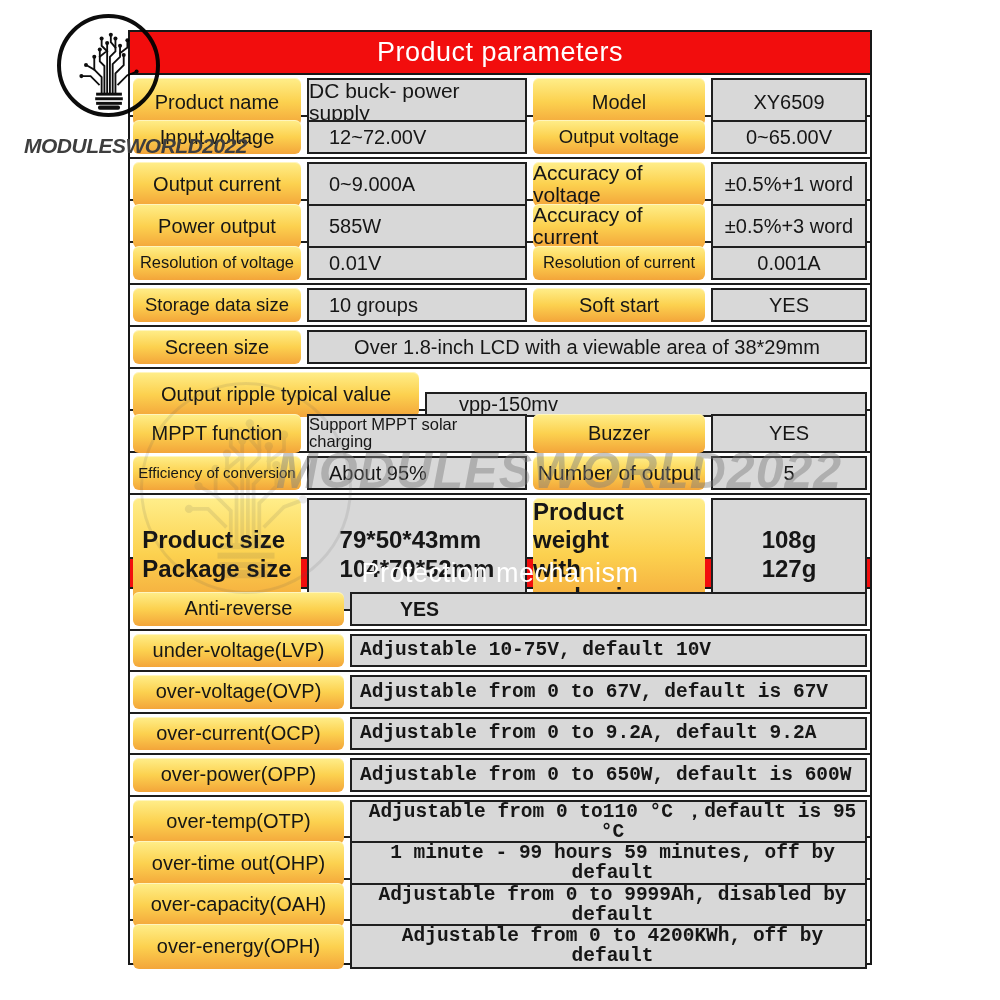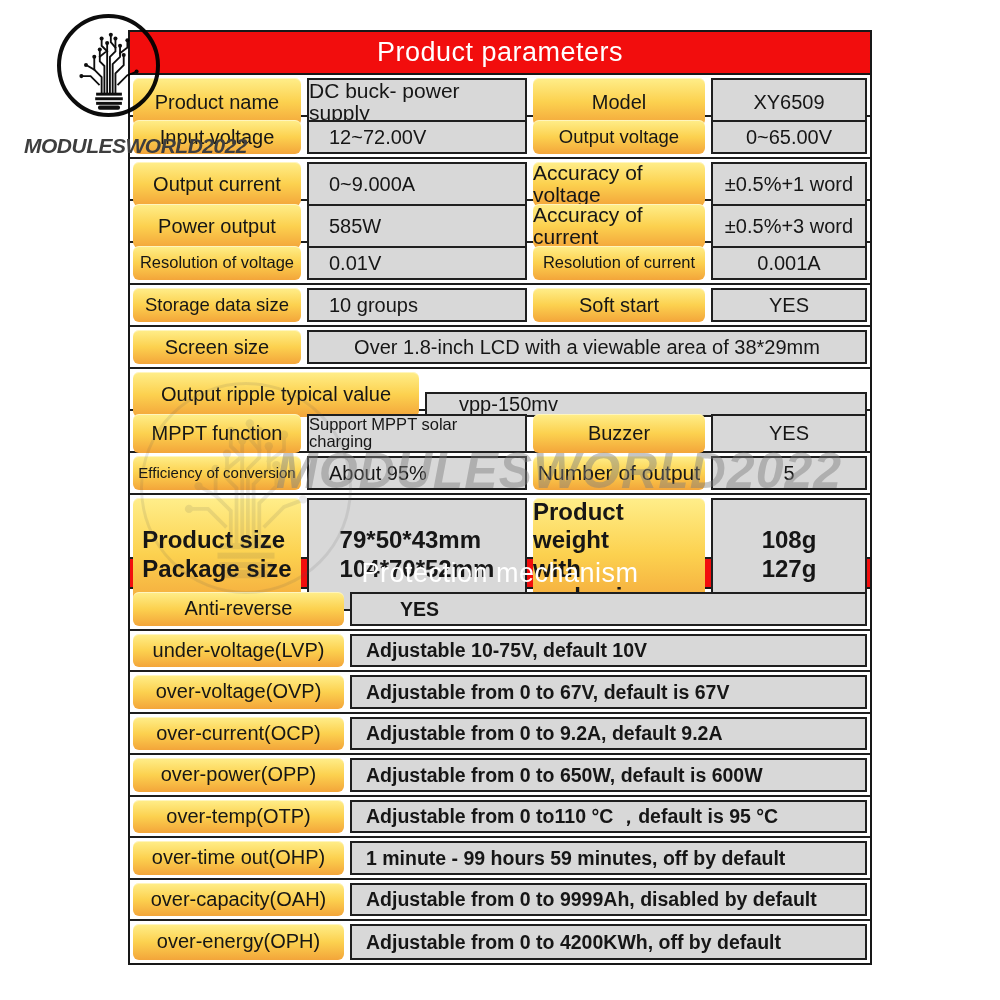--- a/index.html
+++ b/index.html
@@ -21,21 +21,21 @@
         border-bottom:2px solid #1d1d1d;box-sizing:border-box;background:#fff;}
   .krow.last,.prow.lastrow{border-bottom:none;}
   .c{padding:3px;box-sizing:border-box;display:flex;min-width:0;}
   .fill{flex:1;display:flex;align-items:center;justify-content:center;min-width:0;
         font-size:20px;line-height:1.05;text-align:left;}
   .y{background:linear-gradient(180deg,#ffee8a 0%,#fcd14f 50%,#f3a53a 100%);
      border-radius:6px;box-shadow:inset 0 1px 0 rgba(255,255,255,.45);}
   .gv{background:#d8d8d8;border:2px solid #1f1f1f;box-sizing:border-box;}
   .left40{justify-content:flex-start;padding-left:20px;text-align:left;}
   .left44{justify-content:flex-start;padding-left:32px;text-align:left;margin-top:20px;}
-  .left14{justify-content:flex-start;padding-left:14px;text-align:center;}
+  .left14{justify-content:flex-start;padding-left:8px;text-align:center;font-family:Liberation Mono, monospace;}
   .left48{justify-content:flex-start;padding-left:48px;text-align:left;}
   .bold{font-weight:700;font-size:19.5px;}
   .f15{font-size:15px;}
   .f16{font-size:16.5px;}
   .f17{font-size:21px;}
   .f18{font-size:18.5px;}
   .f21{font-size:21px;}
   .two{white-space:pre-line;font-size:24px;line-height:1.18;font-weight:bold;}
 
   

